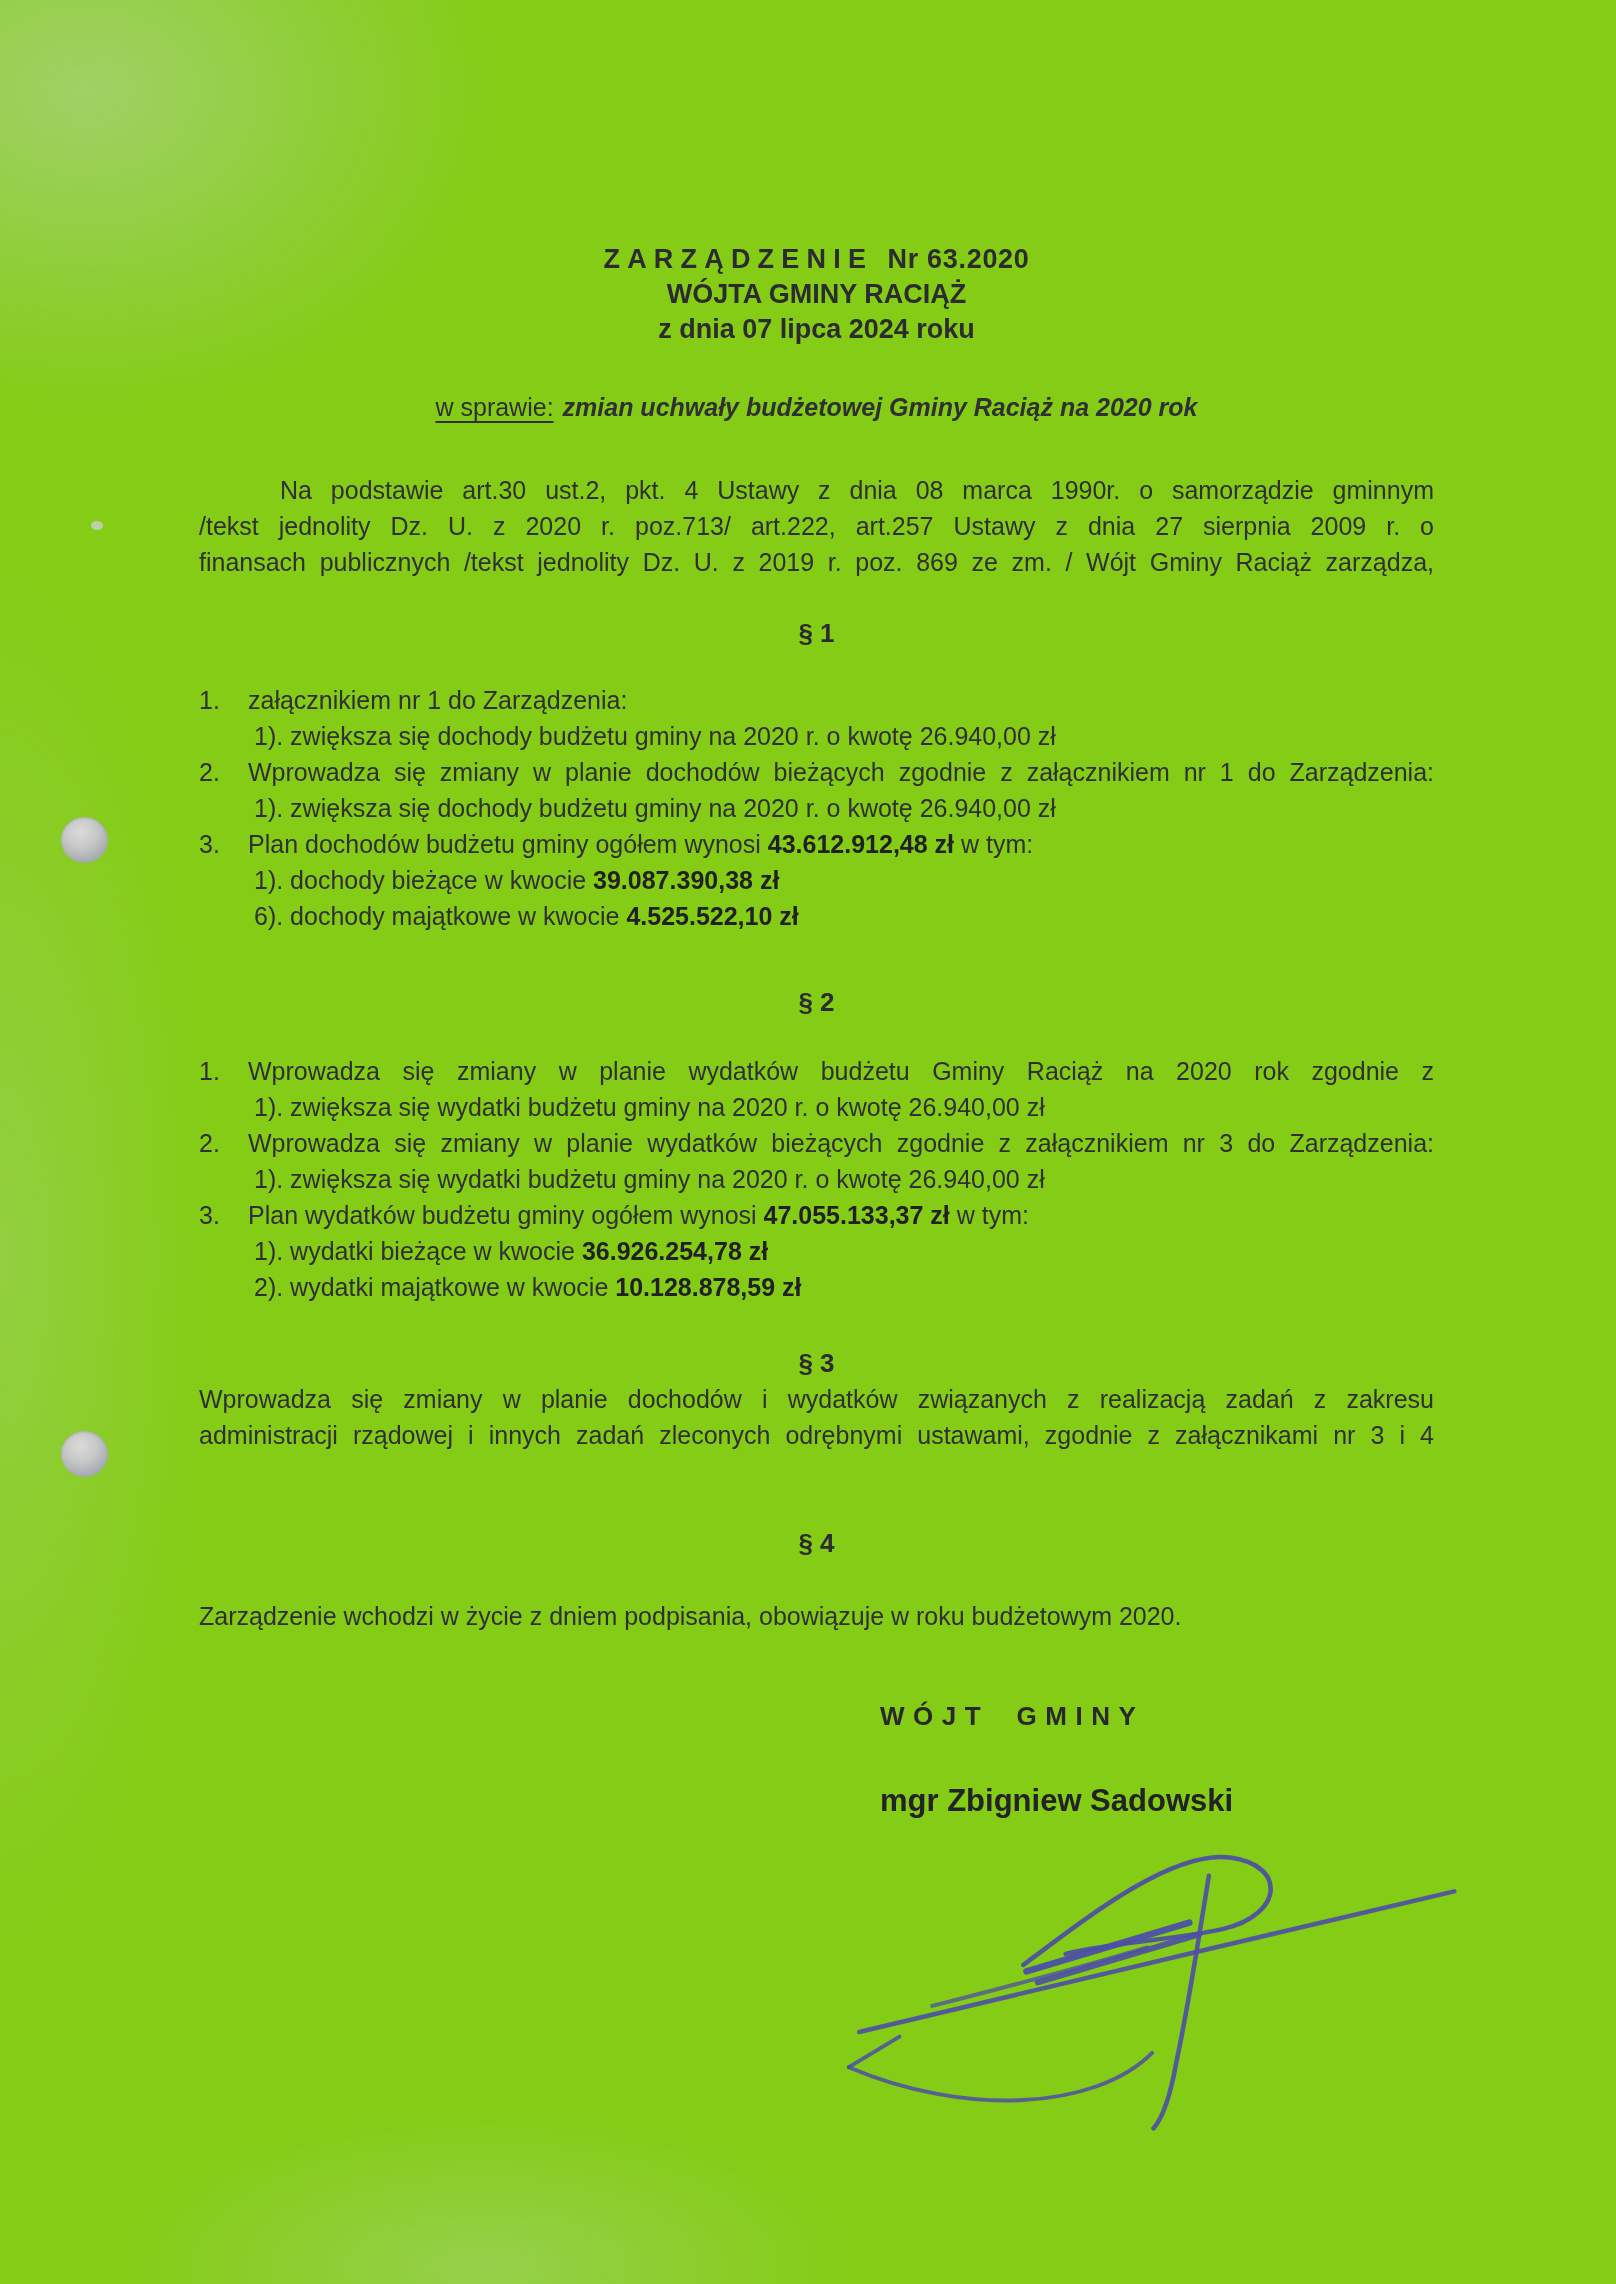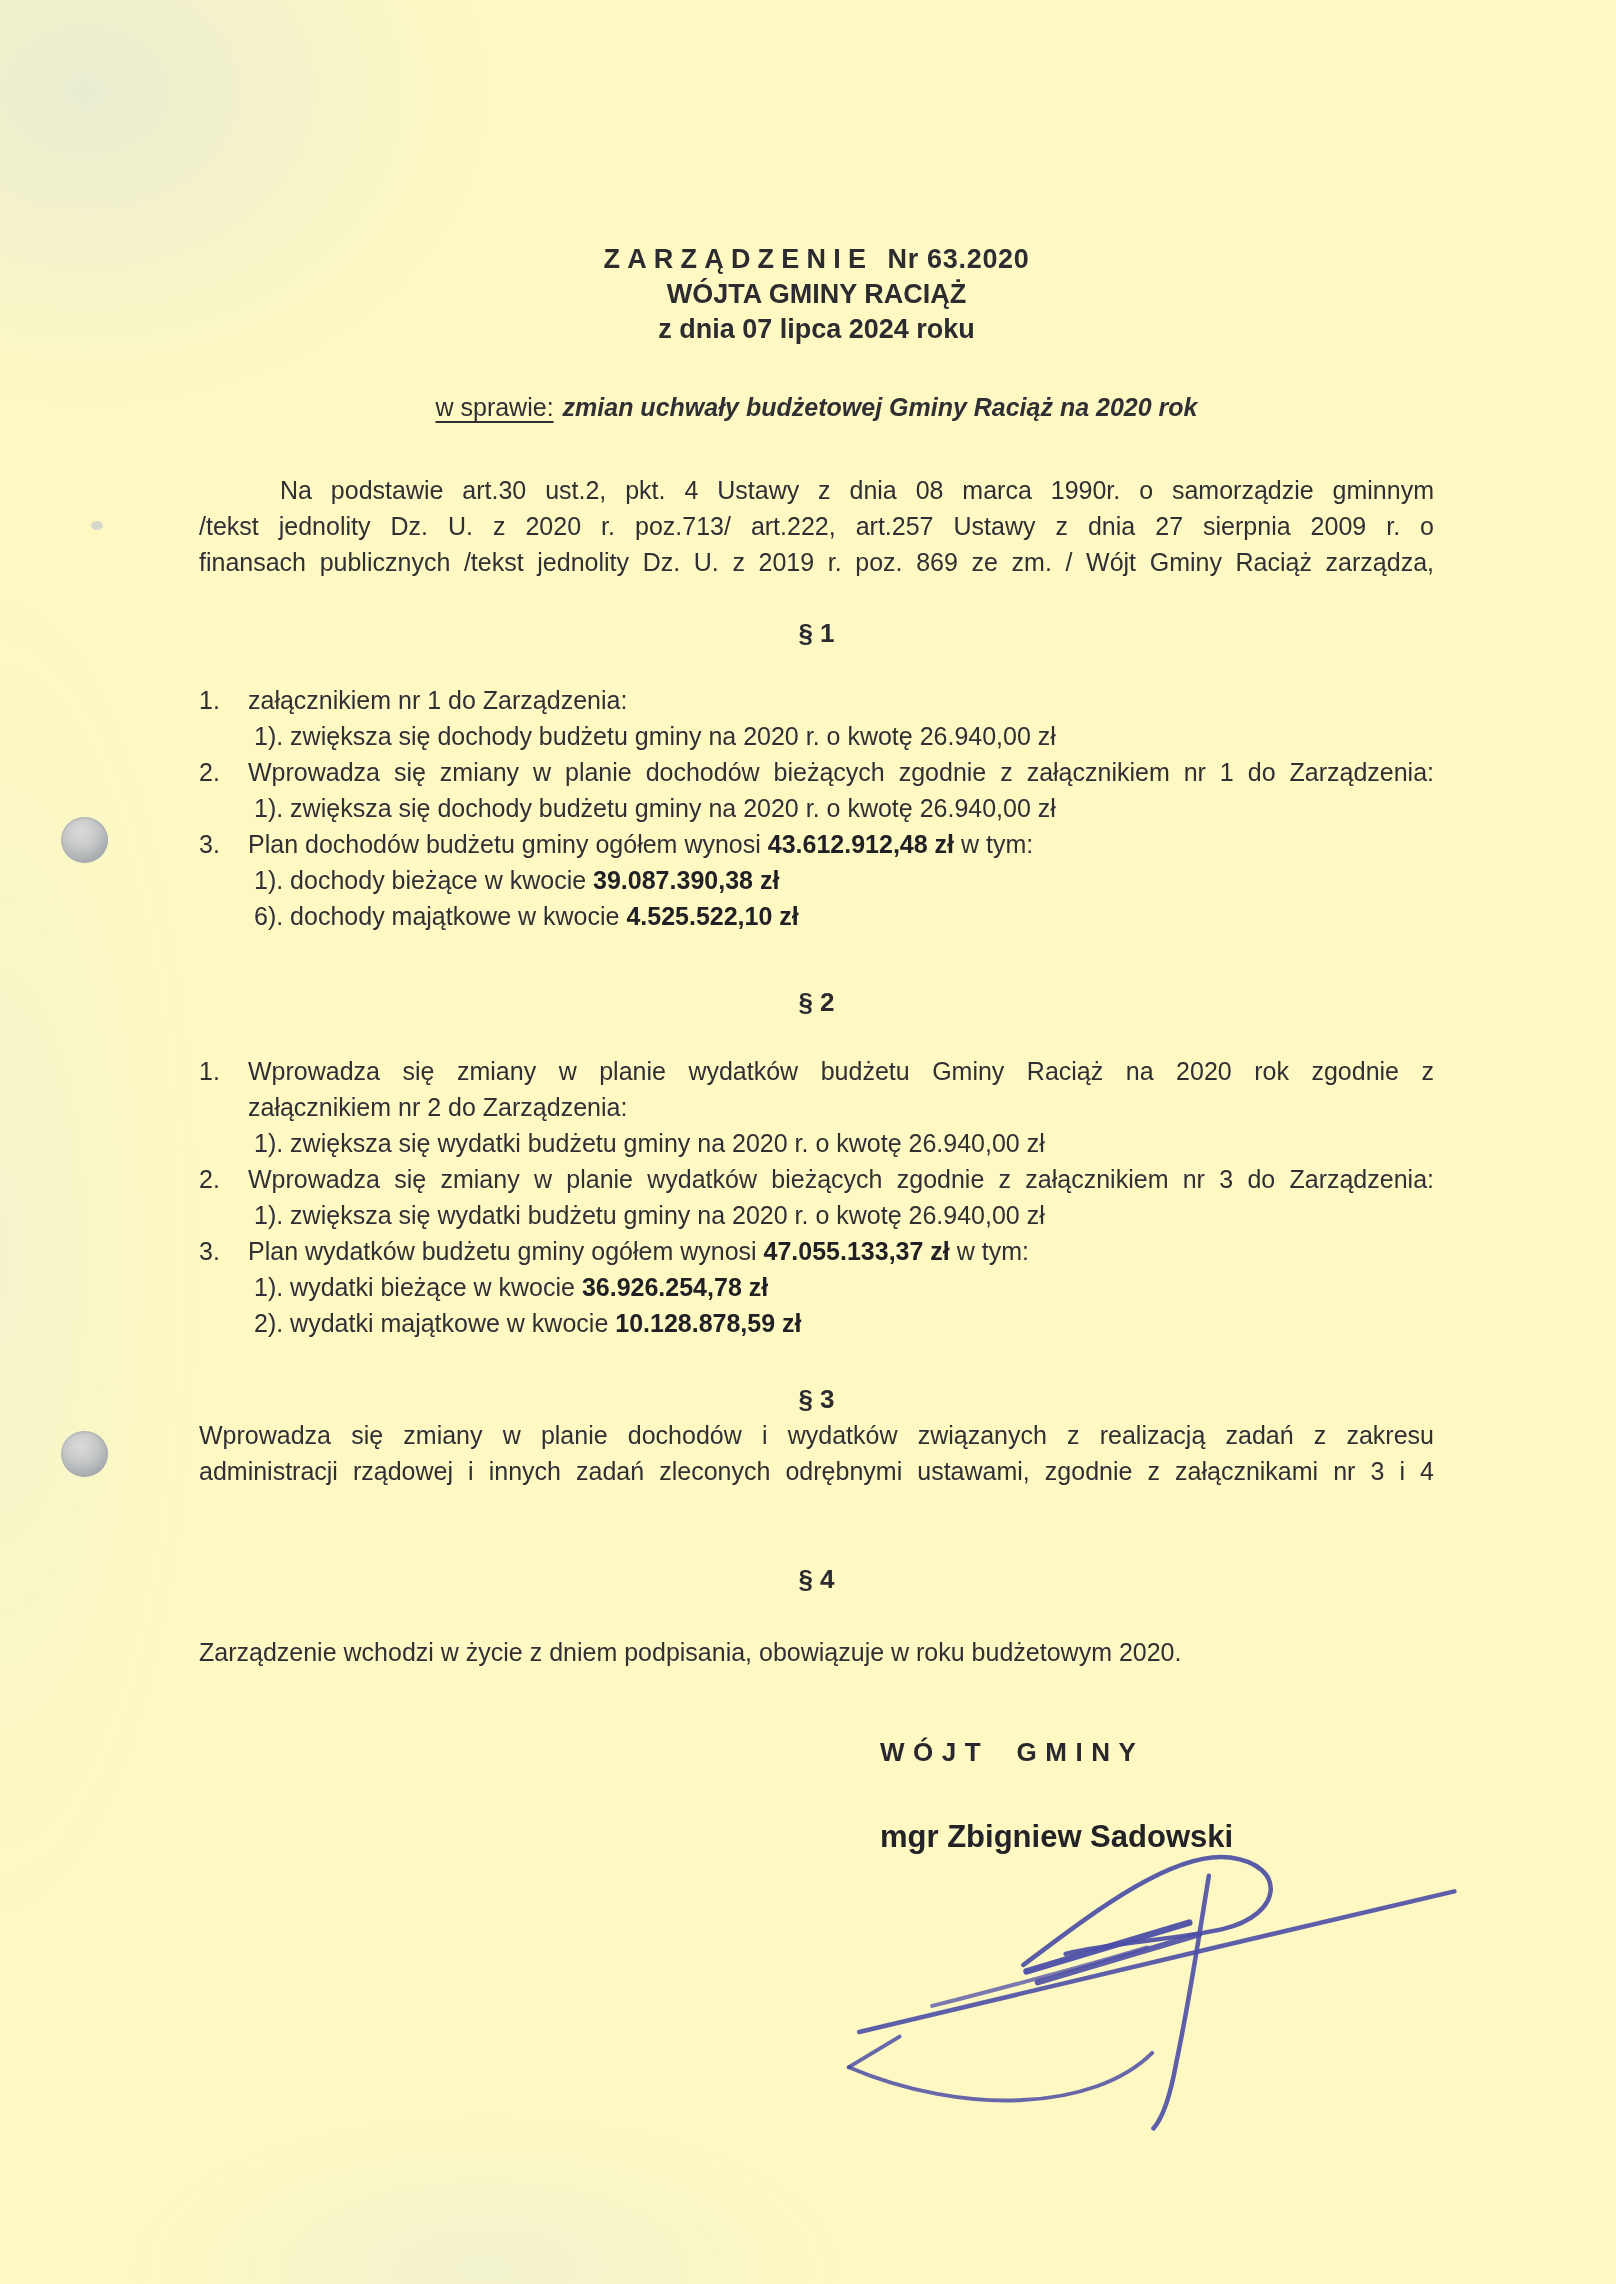--- a/index.html
+++ b/index.html
@@ -1,19 +1,19 @@
 <!DOCTYPE html>
 <html lang="pl" style="font-size:10.4px"><head>
 <meta charset="utf-8">
 <style>
   html,body{margin:0;padding:0;background:#e9e9e9;}
   .page{
     position:relative;
     width:1617px;height:2284px;
-    background:#fef9c3;
+    background:#84cc16;
     font-family:"Liberation Sans","DejaVu Sans",sans-serif;
     color:#2f2f34;
     overflow:hidden;
   }
   
   .page::before{
     content:"";position:absolute;inset:0;pointer-events:none;
     background:
       radial-gradient(587px 456px at 85px 91px, rgba(203,217,231,.38), transparent 70%),
       radial-gradient(274px 913px at 0px 55%, rgba(208,220,233,.20), transparent 75%),
@@ -119,21 +119,20 @@
       <div class="sub line"><span>1). dochody bieżące w kwocie </span><b class="amt">39.087.390,38 zł</b></div>
       <div class="sub line"><span>6). dochody majątkowe w kwocie </span><b class="amt">4.525.522,10 zł</b></div>
     </div>
 
     <div class="sec-head mt-s2h">§ 2</div>
     <div class="bodytext mt-s2l">
       <div class="li">
         <span class="num">1.</span>
         <div class="li-text">
           <div class="line stretch">Wprowadza się zmiany w planie wydatków budżetu Gminy Raciąż na 2020 rok zgodnie z</div>
-          <div class="line">załącznikiem nr 2 do Zarządzenia:</div>
         </div>
       </div>
       <div class="sub line">1). zwiększa się wydatki budżetu gminy na 2020 r. o kwotę 26.940,00 zł</div>
 
       <div class="li">
         <span class="num">2.</span>
         <div class="li-text">
           <div class="line stretch">Wprowadza się zmiany w planie wydatków bieżących zgodnie z załącznikiem  nr 3 do Zarządzenia:</div>
         </div>
       </div>

